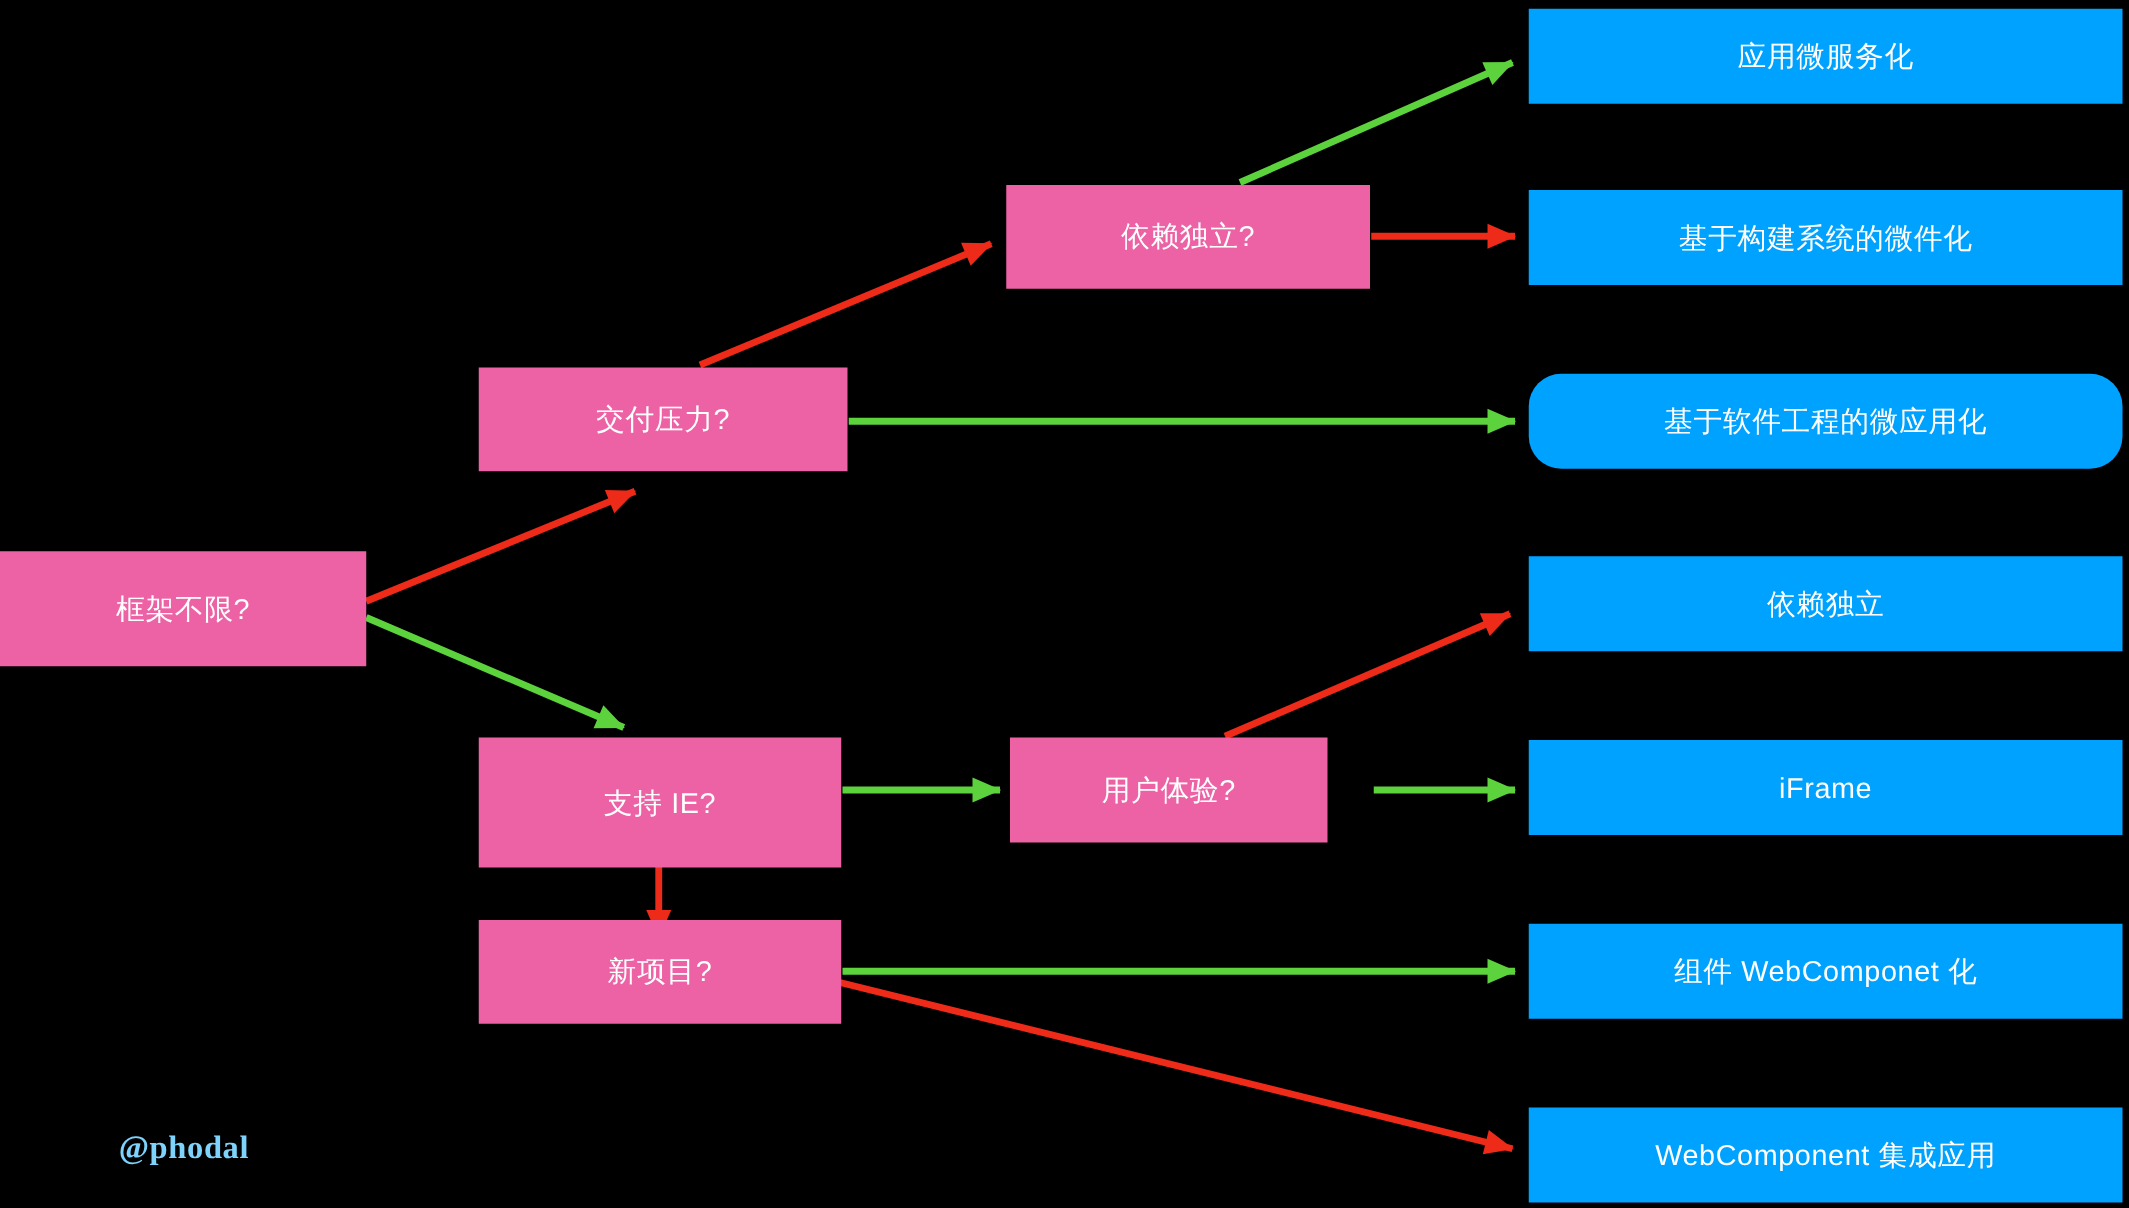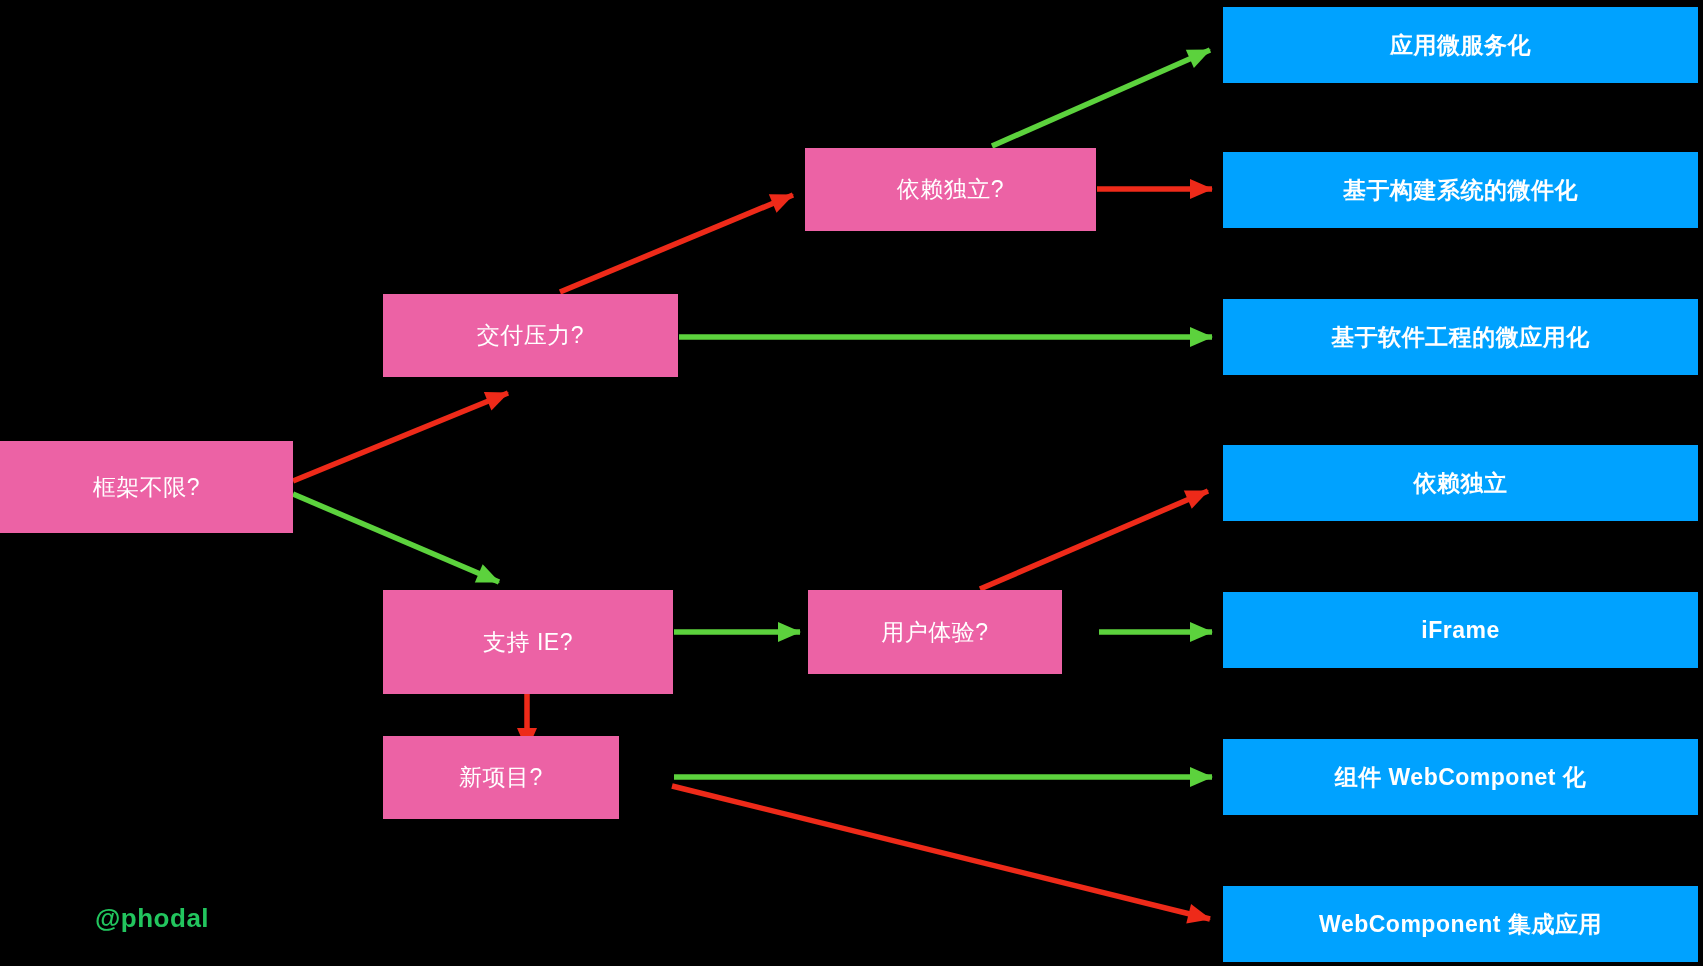--- a/index.html
+++ b/index.html
@@ -18,24 +18,24 @@
   #credit{
     position:absolute;left:95px;top:903px;font-size:26px;font-weight:bold;
     letter-spacing:0.5px;
   }
   
   .d0{left:0px;   top:441px;width:293px;height:92px;}
   .d1{left:383px; top:294px;width:295px;height:83px;}
   .d2{left:805px; top:148px;width:291px;height:83px;}
   .d3{left:383px; top:590px;width:290px;height:104px;}
   .d4{left:808px; top:590px;width:254px;height:84px;}
-  .d5{left:383px; top:736px;width:236px;height:83px;}
+  .d5{left:383px; top:736px;width:290px;height:83px;}
   
-  .o{left:1223px;width:475px;height:76px;font-weight:bold;}
-  .o0{top:7px;}  .o1{top:152px;} .o2{top:299px;} .o3{top:445px;}
+  .o{left:1223px;width:475px;height:76px;}
+  .o0{top:7px;}  .o1{top:152px;} .o2{top:299px;border-radius:26px;} .o3{top:445px;}
   .o4{top:592px;}.o5{top:739px;} .o6{top:886px;}
 </style>
 </head>
 <body>
 
 <div id="canvas">
 
   <svg id="edges" viewBox="0 0 1703 966" xmlns="http://www.w3.org/2000/svg">
     <defs>
       <marker id="ah-red" markerUnits="userSpaceOnUse" markerWidth="28" markerHeight="24" refX="24" refY="11" orient="auto">
@@ -93,14 +93,14 @@
   <div class="node outcome o o4" style="background: rgb(0, 162, 255);">
     <span>iFrame</span>
   </div>
   <div class="node outcome o o5" style="background: rgb(0, 162, 255);">
     <span>组件 WebComponet 化</span>
   </div>
   <div class="node outcome o o6" style="background: rgb(0, 162, 255);">
     <span>WebComponent 集成应用</span>
   </div>
 
-  <div id="credit" style="color: #22c55e;">@phodal</div>
+  <div id="credit" style="color: #7dd3fc; font-family: Liberation Serif, serif;">@phodal</div>
 </div>
 
 </body></html>

